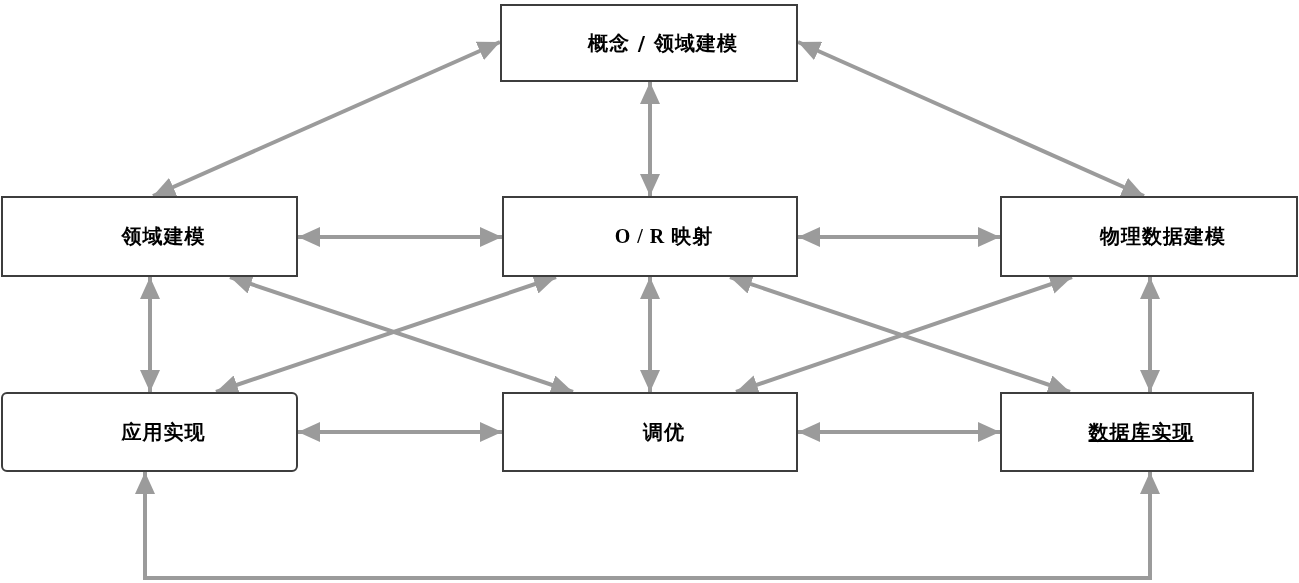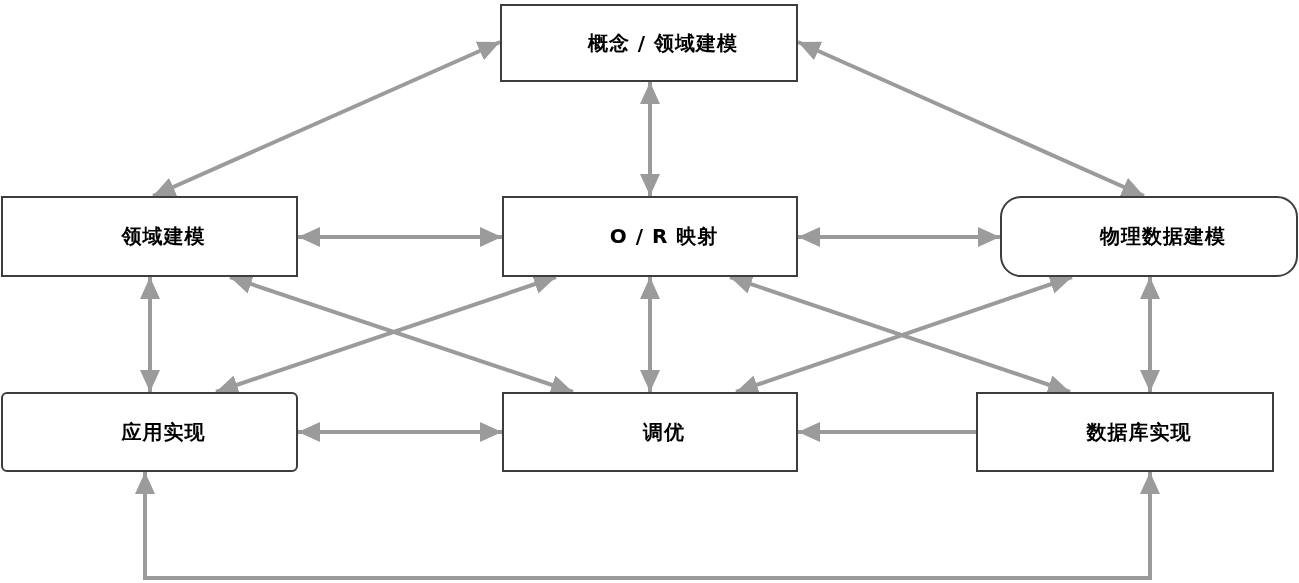--- a/index.html
+++ b/index.html
@@ -63,29 +63,29 @@
         <polyline points="145,472 145,578 1150,578 1150,472" fill="none" stroke="#9b9b9b" stroke-width="4" marker-end="url(#arrowhead)" marker-start="url(#arrowhead)"></polyline>
       </g>
   </svg>
   <div id="nodes-layer">
       <div class="node" style="left: 500px; top: 4px; width: 298px; height: 78px;">
         <span class="node-label">概念 / 领域建模</span>
       </div>
       <div class="node" style="left: 1px; top: 196px; width: 297px; height: 81px;">
         <span class="node-label">领域建模</span>
       </div>
-      <div class="node" style="left: 502px; top: 196px; width: 296px; height: 81px;">
+      <div class="node" style="left: 502px; top: 196px; width: 296px; height: 81px; font-family: Liberation Serif, serif;">
         <span class="node-label">O / R 映射</span>
       </div>
-      <div class="node" style="left: 1000px; top: 196px; width: 298px; height: 81px; border-radius: 21px;">
+      <div class="node" style="left: 1000px; top: 196px; width: 298px; height: 81px;">
         <span class="node-label">物理数据建模</span>
       </div>
       <div class="node" style="left: 1px; top: 392px; width: 297px; height: 80px; border-radius: 6px;">
         <span class="node-label">应用实现</span>
       </div>
       <div class="node" style="left: 502px; top: 392px; width: 296px; height: 80px;">
         <span class="node-label">调优</span>
       </div>
-      <div class="node" style="left: 976px; top: 392px; width: 298px; height: 80px;">
+      <div class="node" style="left: 1000px; top: 392px; width: 254px; height: 80px; text-decoration: underline;">
         <span class="node-label">数据库实现</span>
       </div>
     </div>
 </div>
 
 </body></html>

